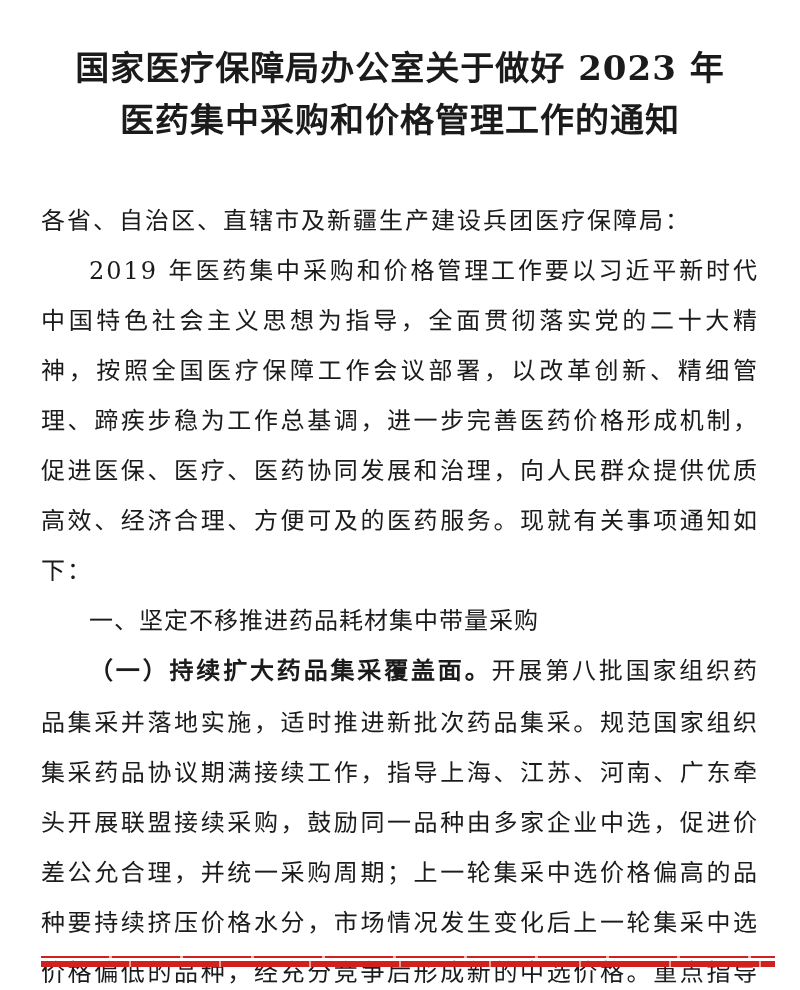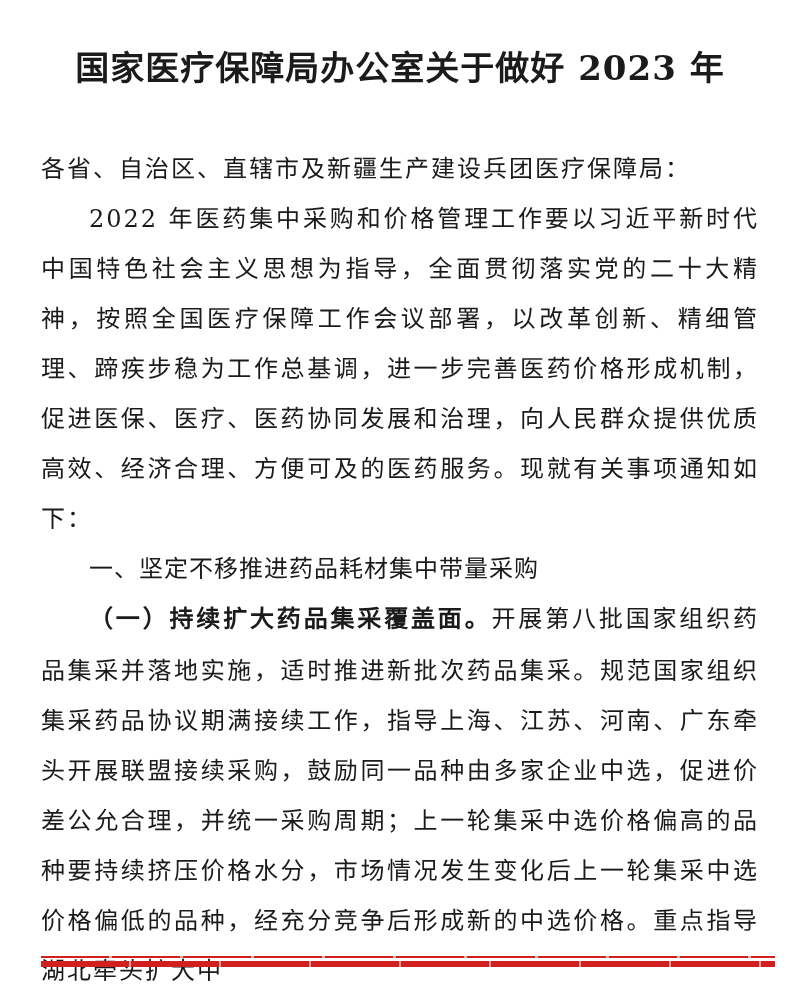--- a/index.html
+++ b/index.html
@@ -60,27 +60,28 @@
       #e59c9a 88px, #e59c9a 90px);
   }
 </style>
 </head>
 <body>
 
 <div class="page">
 
   <h1 class="title">
     <span class="title-line">国家医疗保障局办公室关于做好 2023 年</span>
+    <span class="title-line">医药集中采购和价格管理工作的通知</span>
   </h1>
 
   <div class="content">
 
     <p class="salutation">各省、自治区、直辖市及新疆生产建设兵团医疗保障局：</p>
 
-    <p class="indent">2022 年医药集中采购和价格管理工作要以习近平新时代中国特色社会主义思想为指导，全面贯彻落实党的二十大精神，按照全国医疗保障工作会议部署，以改革创新、精细管理、蹄疾步稳为工作总基调，进一步完善医药价格形成机制，促进医保、医疗、医药协同发展和治理，向人民群众提供优质高效、经济合理、方便可及的医药服务。现就有关事项通知如下：</p>
+    <p class="indent">2019 年医药集中采购和价格管理工作要以习近平新时代中国特色社会主义思想为指导，全面贯彻落实党的二十大精神，按照全国医疗保障工作会议部署，以改革创新、精细管理、蹄疾步稳为工作总基调，进一步完善医药价格形成机制，促进医保、医疗、医药协同发展和治理，向人民群众提供优质高效、经济合理、方便可及的医药服务。现就有关事项通知如下：</p>
 
     <p class="section-heading">一、坚定不移推进药品耗材集中带量采购</p>
 
     <p class="indent"><span class="kai-lead">（一）持续扩大药品集采覆盖面。</span><span>开展第八批国家组织药品集采并落地实施，适时推进新批次药品集采。规范国家组织集采药品协议期满接续工作，指导上海、江苏、河南、广东牵头开展联盟接续采购，鼓励同一品种由多家企业中选，促进价差公允合理，并统一采购周期；上一轮集采中选价格偏高的品种要持续挤压价格水分，市场情况发生变化后上一轮集采中选价格偏低的品种，经充分竞争后形成新的中选价格。重点指导湖北牵头扩大中</span></p>
 
   </div>
 
   <div class="red-rule">
     <div class="rule-thin"></div>
     <div class="rule-thick"></div>

